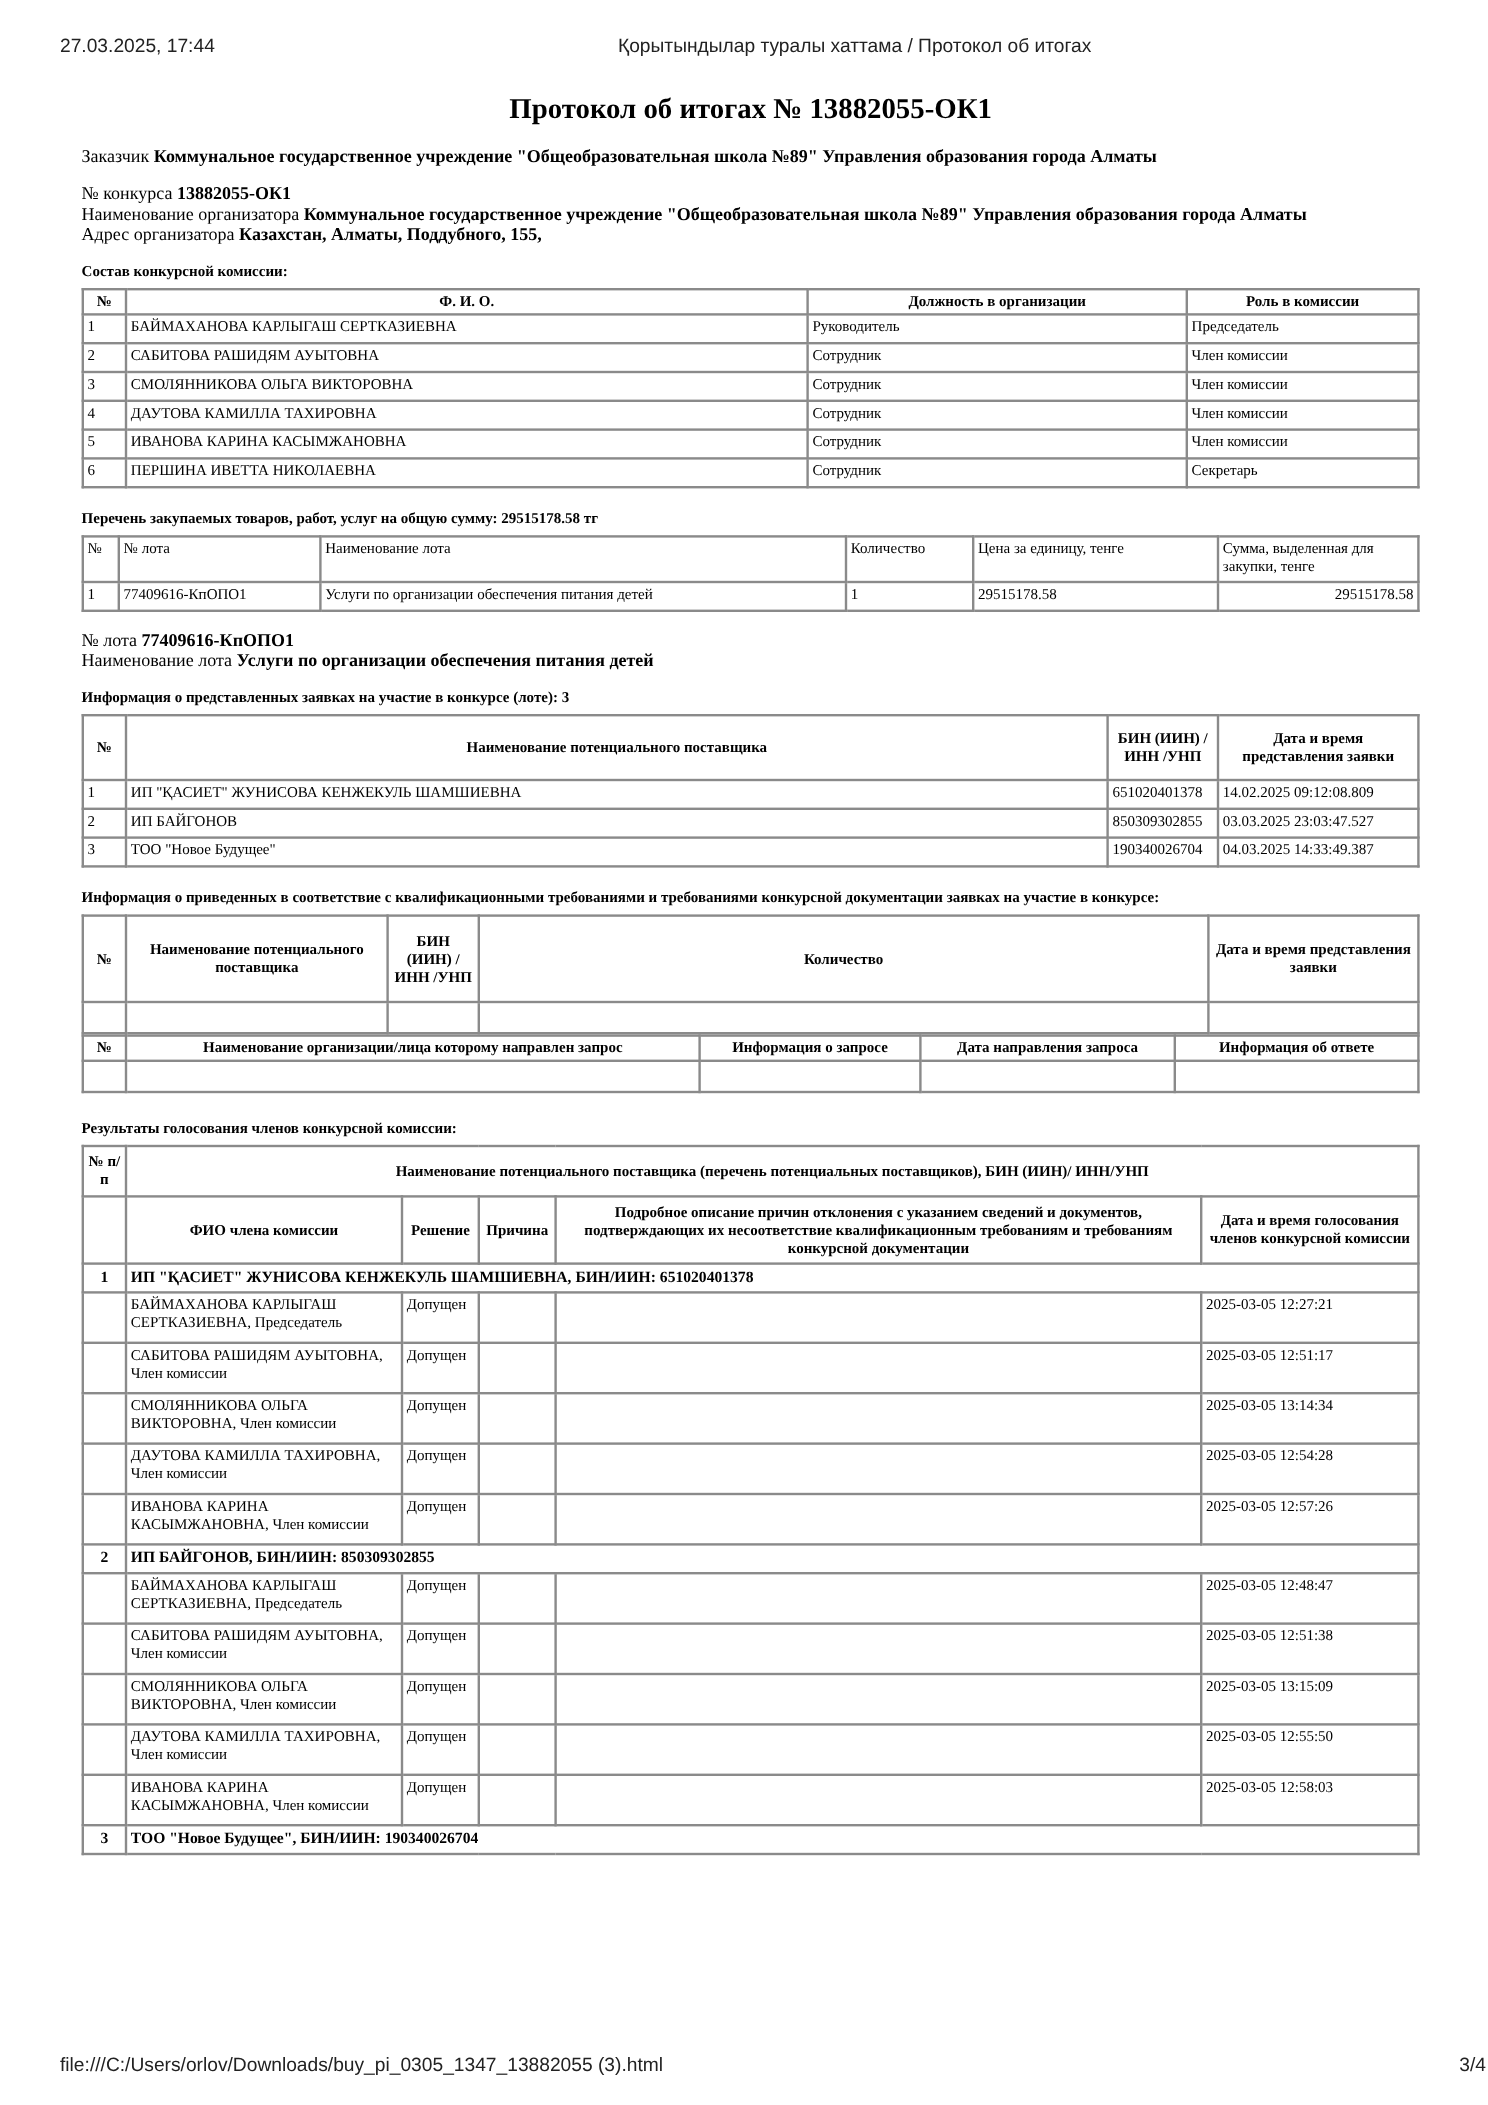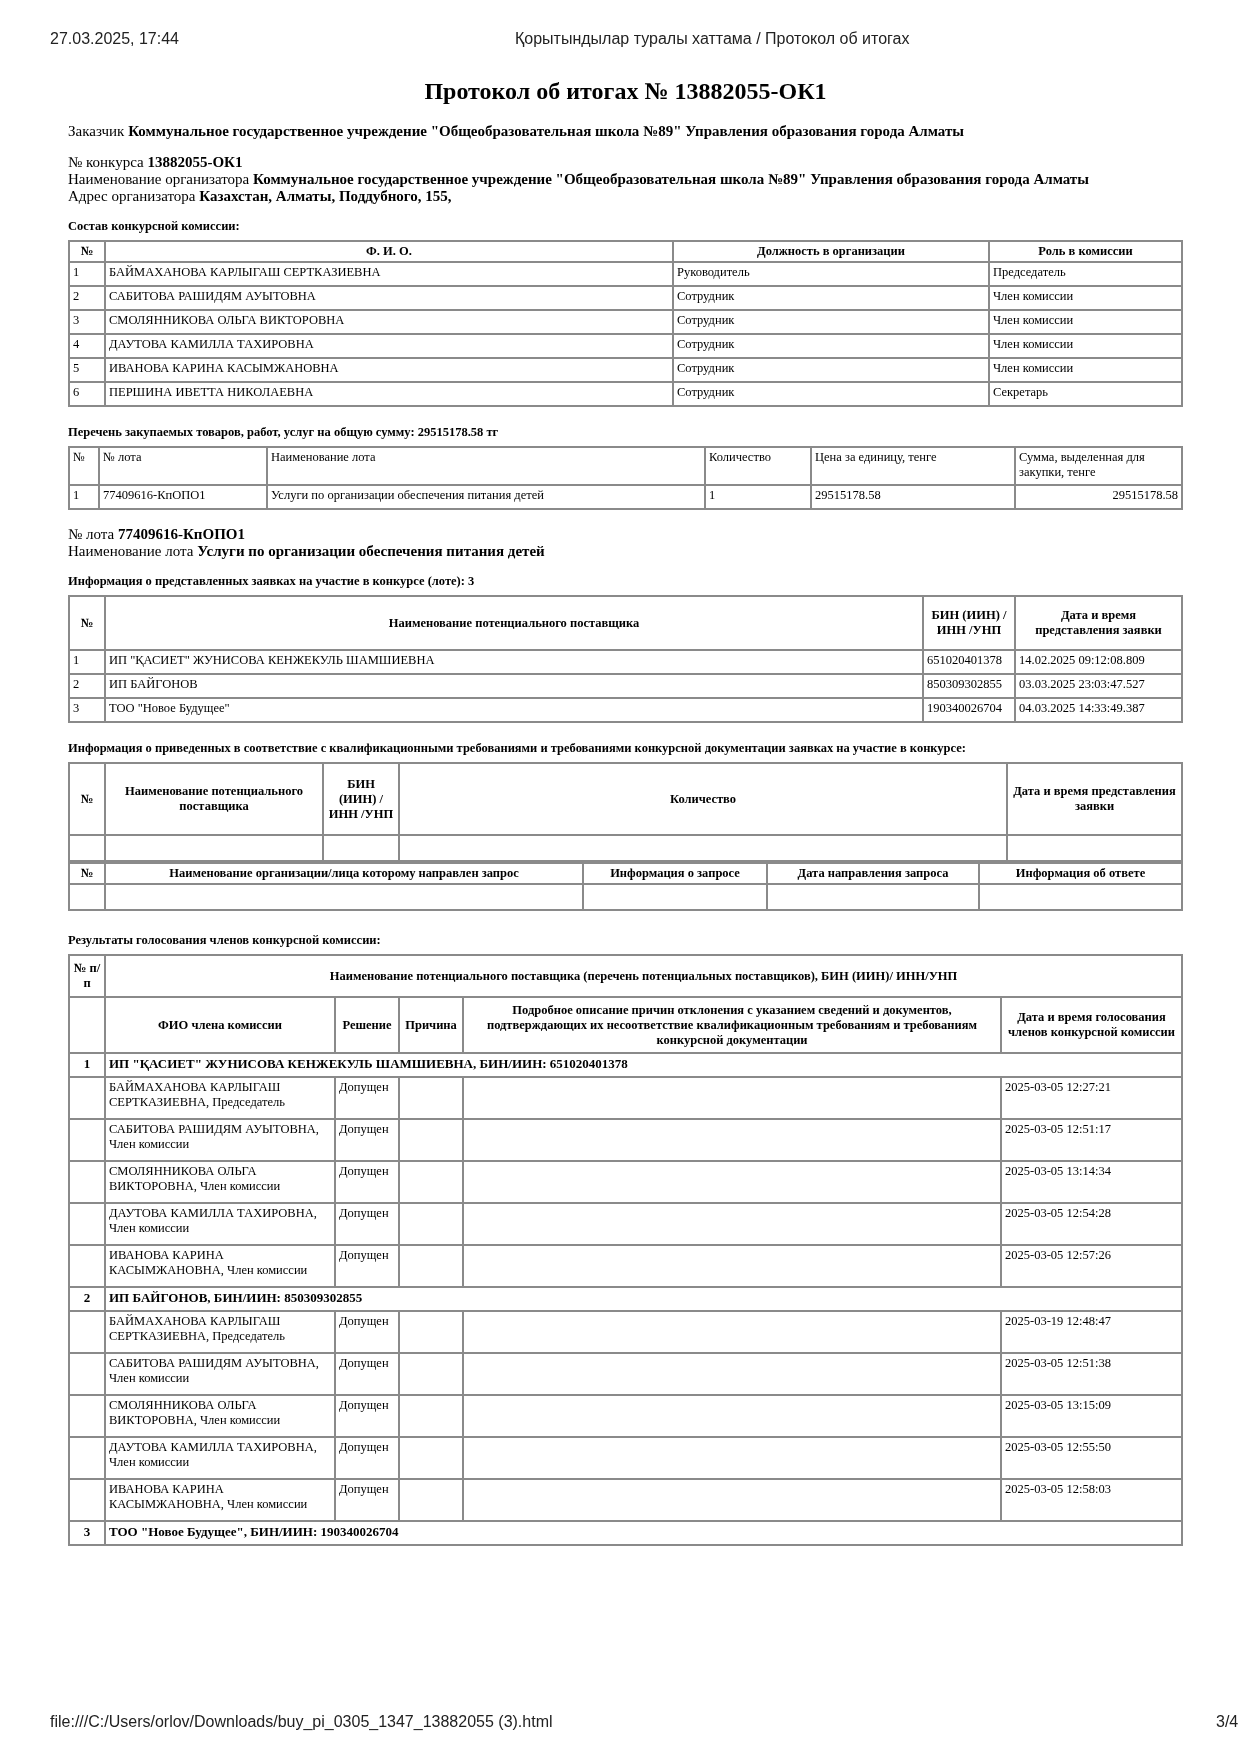--- a/index.html
+++ b/index.html
@@ -286,21 +286,21 @@
         <tr class="group-row h22">
           <td class="center">2</td>
           <td colspan="5">ИП БАЙГОНОВ, БИН/ИИН: 850309302855</td>
         </tr>
         <tr class="vote-row">
           <td></td>
           <td><span>БАЙМАХАНОВА КАРЛЫГАШ СЕРТКАЗИЕВНА</span><span>, </span><span>Председатель</span></td>
           <td>Допущен</td>
           <td></td>
           <td></td>
-          <td>2025-03-19 12:48:47</td>
+          <td>2025-03-05 12:48:47</td>
         </tr>
         <tr class="vote-row">
           <td></td>
           <td><span>САБИТОВА РАШИДЯМ АУЫТОВНА</span><span>, </span><span>Член комиссии</span></td>
           <td>Допущен</td>
           <td></td>
           <td></td>
           <td>2025-03-05 12:51:38</td>
         </tr>
         <tr class="vote-row">

